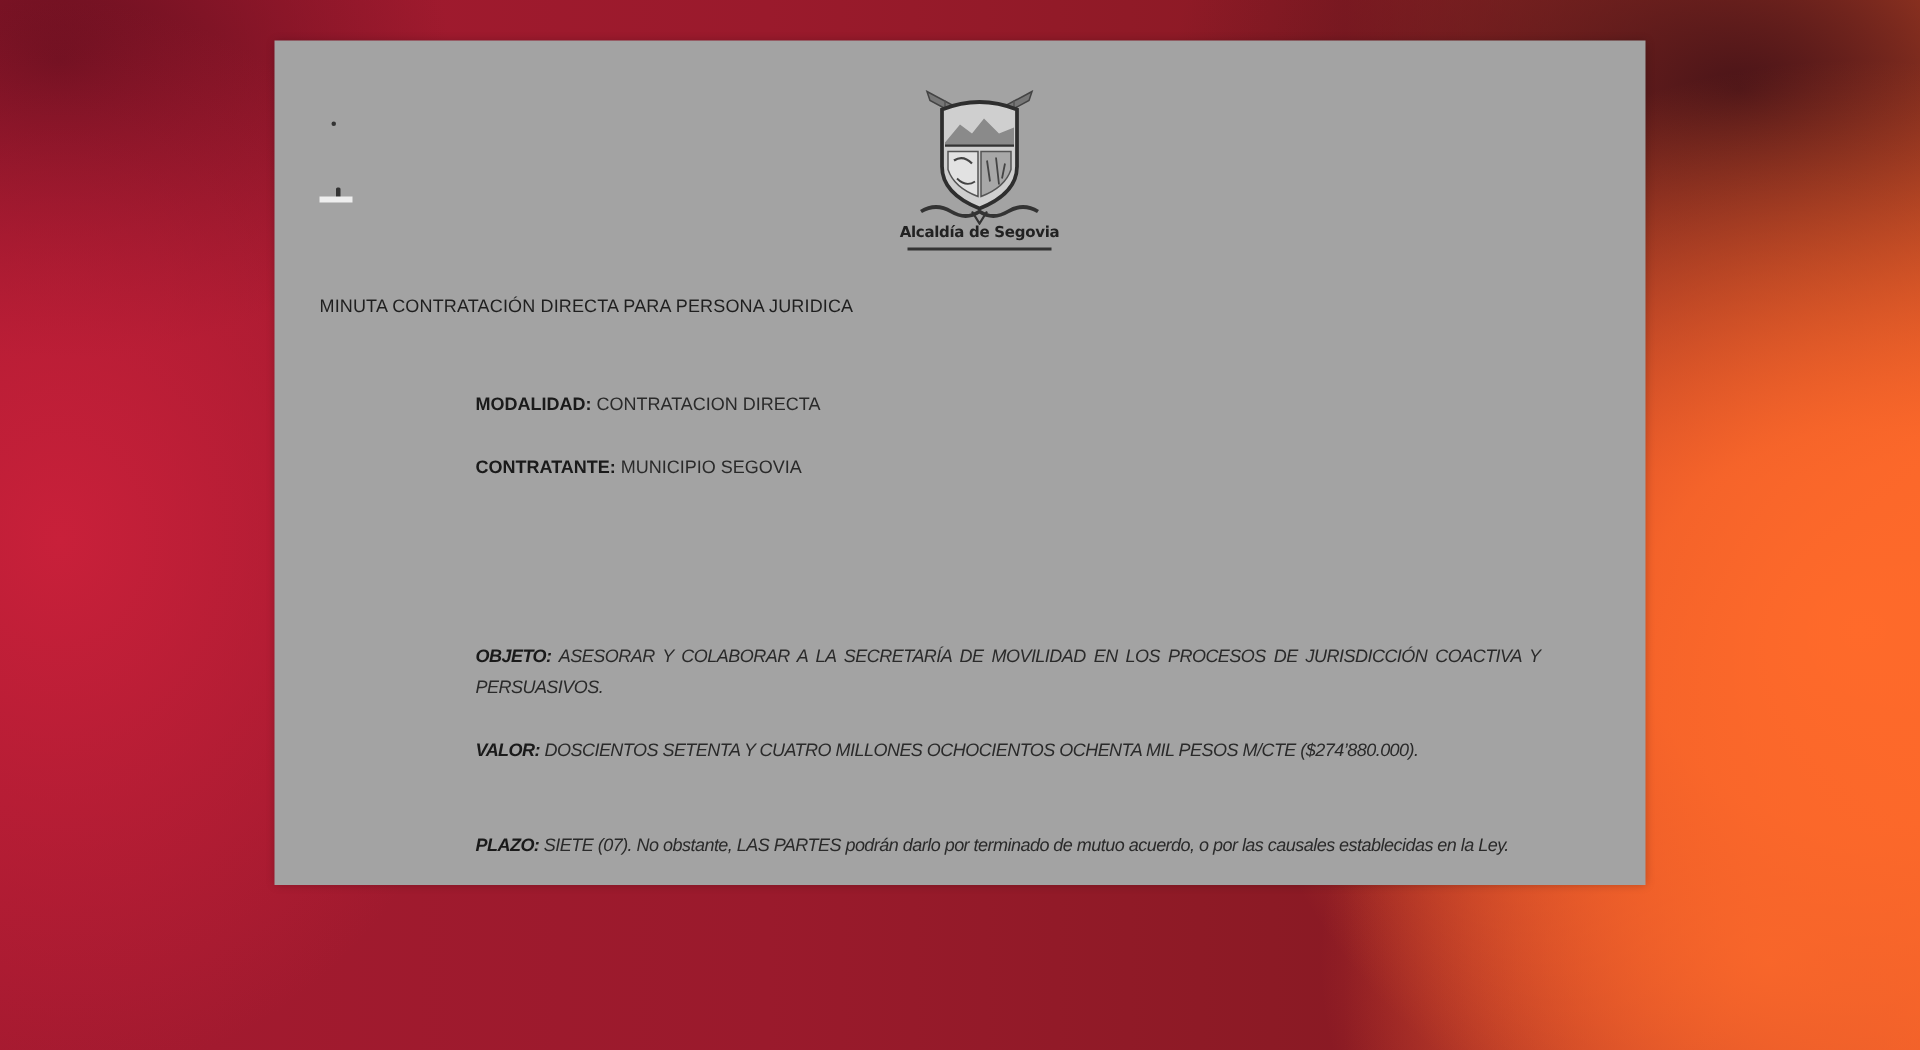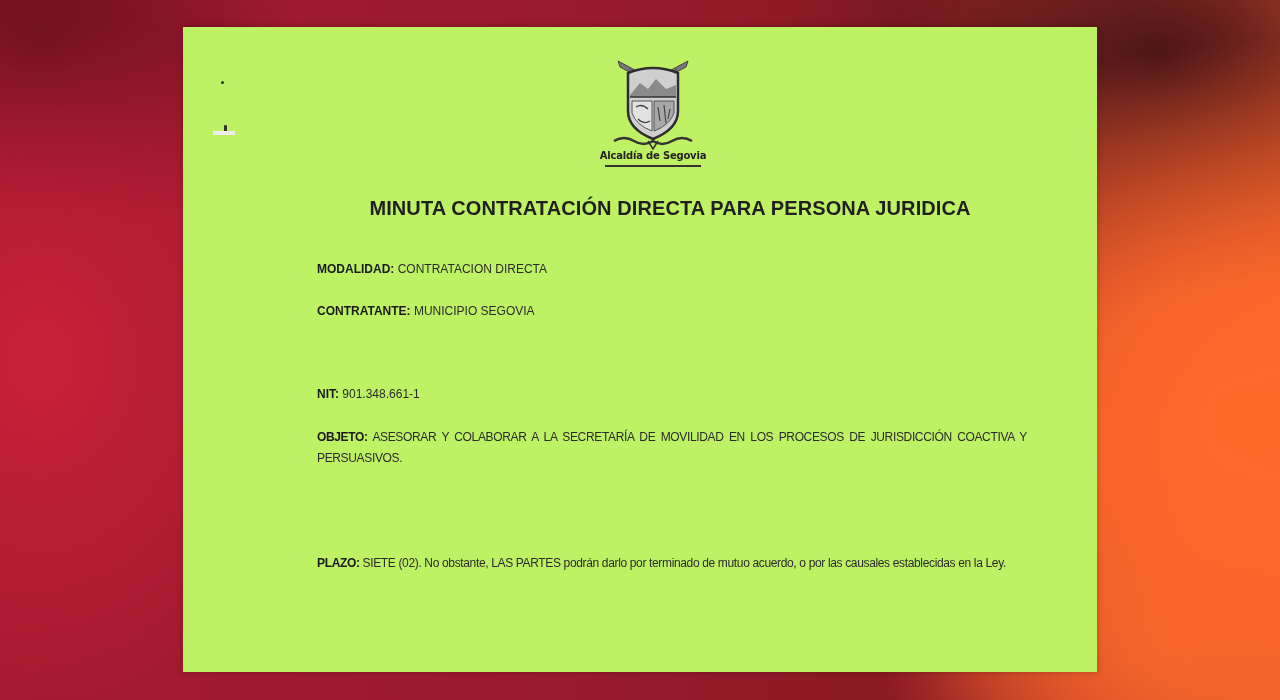--- a/index.html
+++ b/index.html
@@ -18,22 +18,22 @@
         radial-gradient(ellipse 300px 360px at 40px 360px, #c8203a 0%, rgba(200,32,58,0) 100%),
         radial-gradient(ellipse 260px 200px at 40px 40px, #6a1020 0%, rgba(106,16,32,0) 100%),
         linear-gradient(90deg, #a51a30 0%, #9a1a2c 40%, #8a1a24 70%, #c0402a 90%, #e85a2a 100%);
       font-family: "Liberation Sans", sans-serif;
     }
     .page {
       position: absolute;
       left: 183px;
       top: 27px;
       width: 914px;
-      height: 645px;
-      background: #bef264;
+      height: 563px;
+      background: #a3a3a3;
       color: #1d1d1d;
       box-shadow: 0 0 6px rgba(0,0,0,0.25);
     }
     .speck {
       position: absolute;
       background: #333;
       border-radius: 50%;
     }
     .speck.s1 { left: 38px; top: 54px; width: 3px; height: 3px; }
     .speck.s2 { left: 41px; top: 98px; width: 3px; height: 7px; border-radius: 1px; }
@@ -66,23 +66,22 @@
       top: 110px;
       width: 96px;
       height: 2px;
       background: #333;
     }
 
     .title {
       position: absolute;
       left: 0;
       width: 914px;
-      text-align: center;
-      font-weight: bold;
-      font-size: 20px;
+      font-weight: normal;
+      font-size: 12px;
       color: #1f1f1f;
       letter-spacing: 0.1px;
     }
     .title.t1 { top: 170px; left: 30px; }
     .title.t2 { top: 191px; left: 30px; }
 
     .field {
       position: absolute;
       left: 134px;
       width: 710px;
@@ -97,21 +96,21 @@
     .f-modalidad { top: 232px; }
     .f-contratante { top: 274px; }
     .f-nit1 { top: 295px; }
     .f-contratista { top: 336px; }
     .f-nit2 { top: 357px; }
     .f-objeto { top: 400px; }
     .f-valor { top: 463px; }
     .f-plazo { top: 526px; }
     .f-disp { top: 590px; }
     .f-comp { top: 611px; }
-    .cond { font-family: "Liberation Sans", sans-serif; letter-spacing: -0.35px; }
+    .cond { font-family: "Liberation Sans", sans-serif; letter-spacing: -0.35px; font-style: italic; }
   </style>
 </head>
 <body>
 
 <div class="page">
   <span class="speck s1"></span>
   <span class="speck s2"></span>
   <span class="smudge"></span>
 
   <div class="header-logo">
@@ -143,26 +142,26 @@
   <div class="title t1">MINUTA CONTRATACIÓN DIRECTA PARA PERSONA JURIDICA</div>
 
   <div class="field f-modalidad">
     <span class="lbl">MODALIDAD:</span><span class="val"> CONTRATACION DIRECTA</span>
   </div>
 
   <div class="field f-contratante">
     <span class="lbl">CONTRATANTE:</span><span class="val"> MUNICIPIO SEGOVIA</span>
   </div>
 
-  <div class="field f-nit2">
-    <span class="lbl">NIT:</span><span class="val"> 901.348.661-1</span>
-  </div>
 
   <div class="field f-objeto justify cond">
     <span class="lbl">OBJETO:</span><span class="val"> ASESORAR Y COLABORAR A LA SECRETARÍA DE MOVILIDAD EN LOS PROCESOS DE JURISDICCIÓN COACTIVA Y PERSUASIVOS.</span>
   </div>
 
+  <div class="field f-valor justify cond">
+    <span class="lbl">VALOR:</span><span class="val"> DOSCIENTOS SETENTA Y CUATRO MILLONES OCHOCIENTOS OCHENTA MIL PESOS M/CTE ($274’880.000).</span>
+  </div>
 
   <div class="field f-plazo justify cond">
-    <span class="lbl">PLAZO:</span><span class="val"> SIETE (02). No obstante, LAS PARTES podrán darlo por terminado de mutuo acuerdo, o por las causales establecidas en la Ley.</span>
+    <span class="lbl">PLAZO:</span><span class="val"> SIETE (07). No obstante, LAS PARTES podrán darlo por terminado de mutuo acuerdo, o por las causales establecidas en la Ley.</span>
   </div>
 
 </div>
 
 </body></html>

